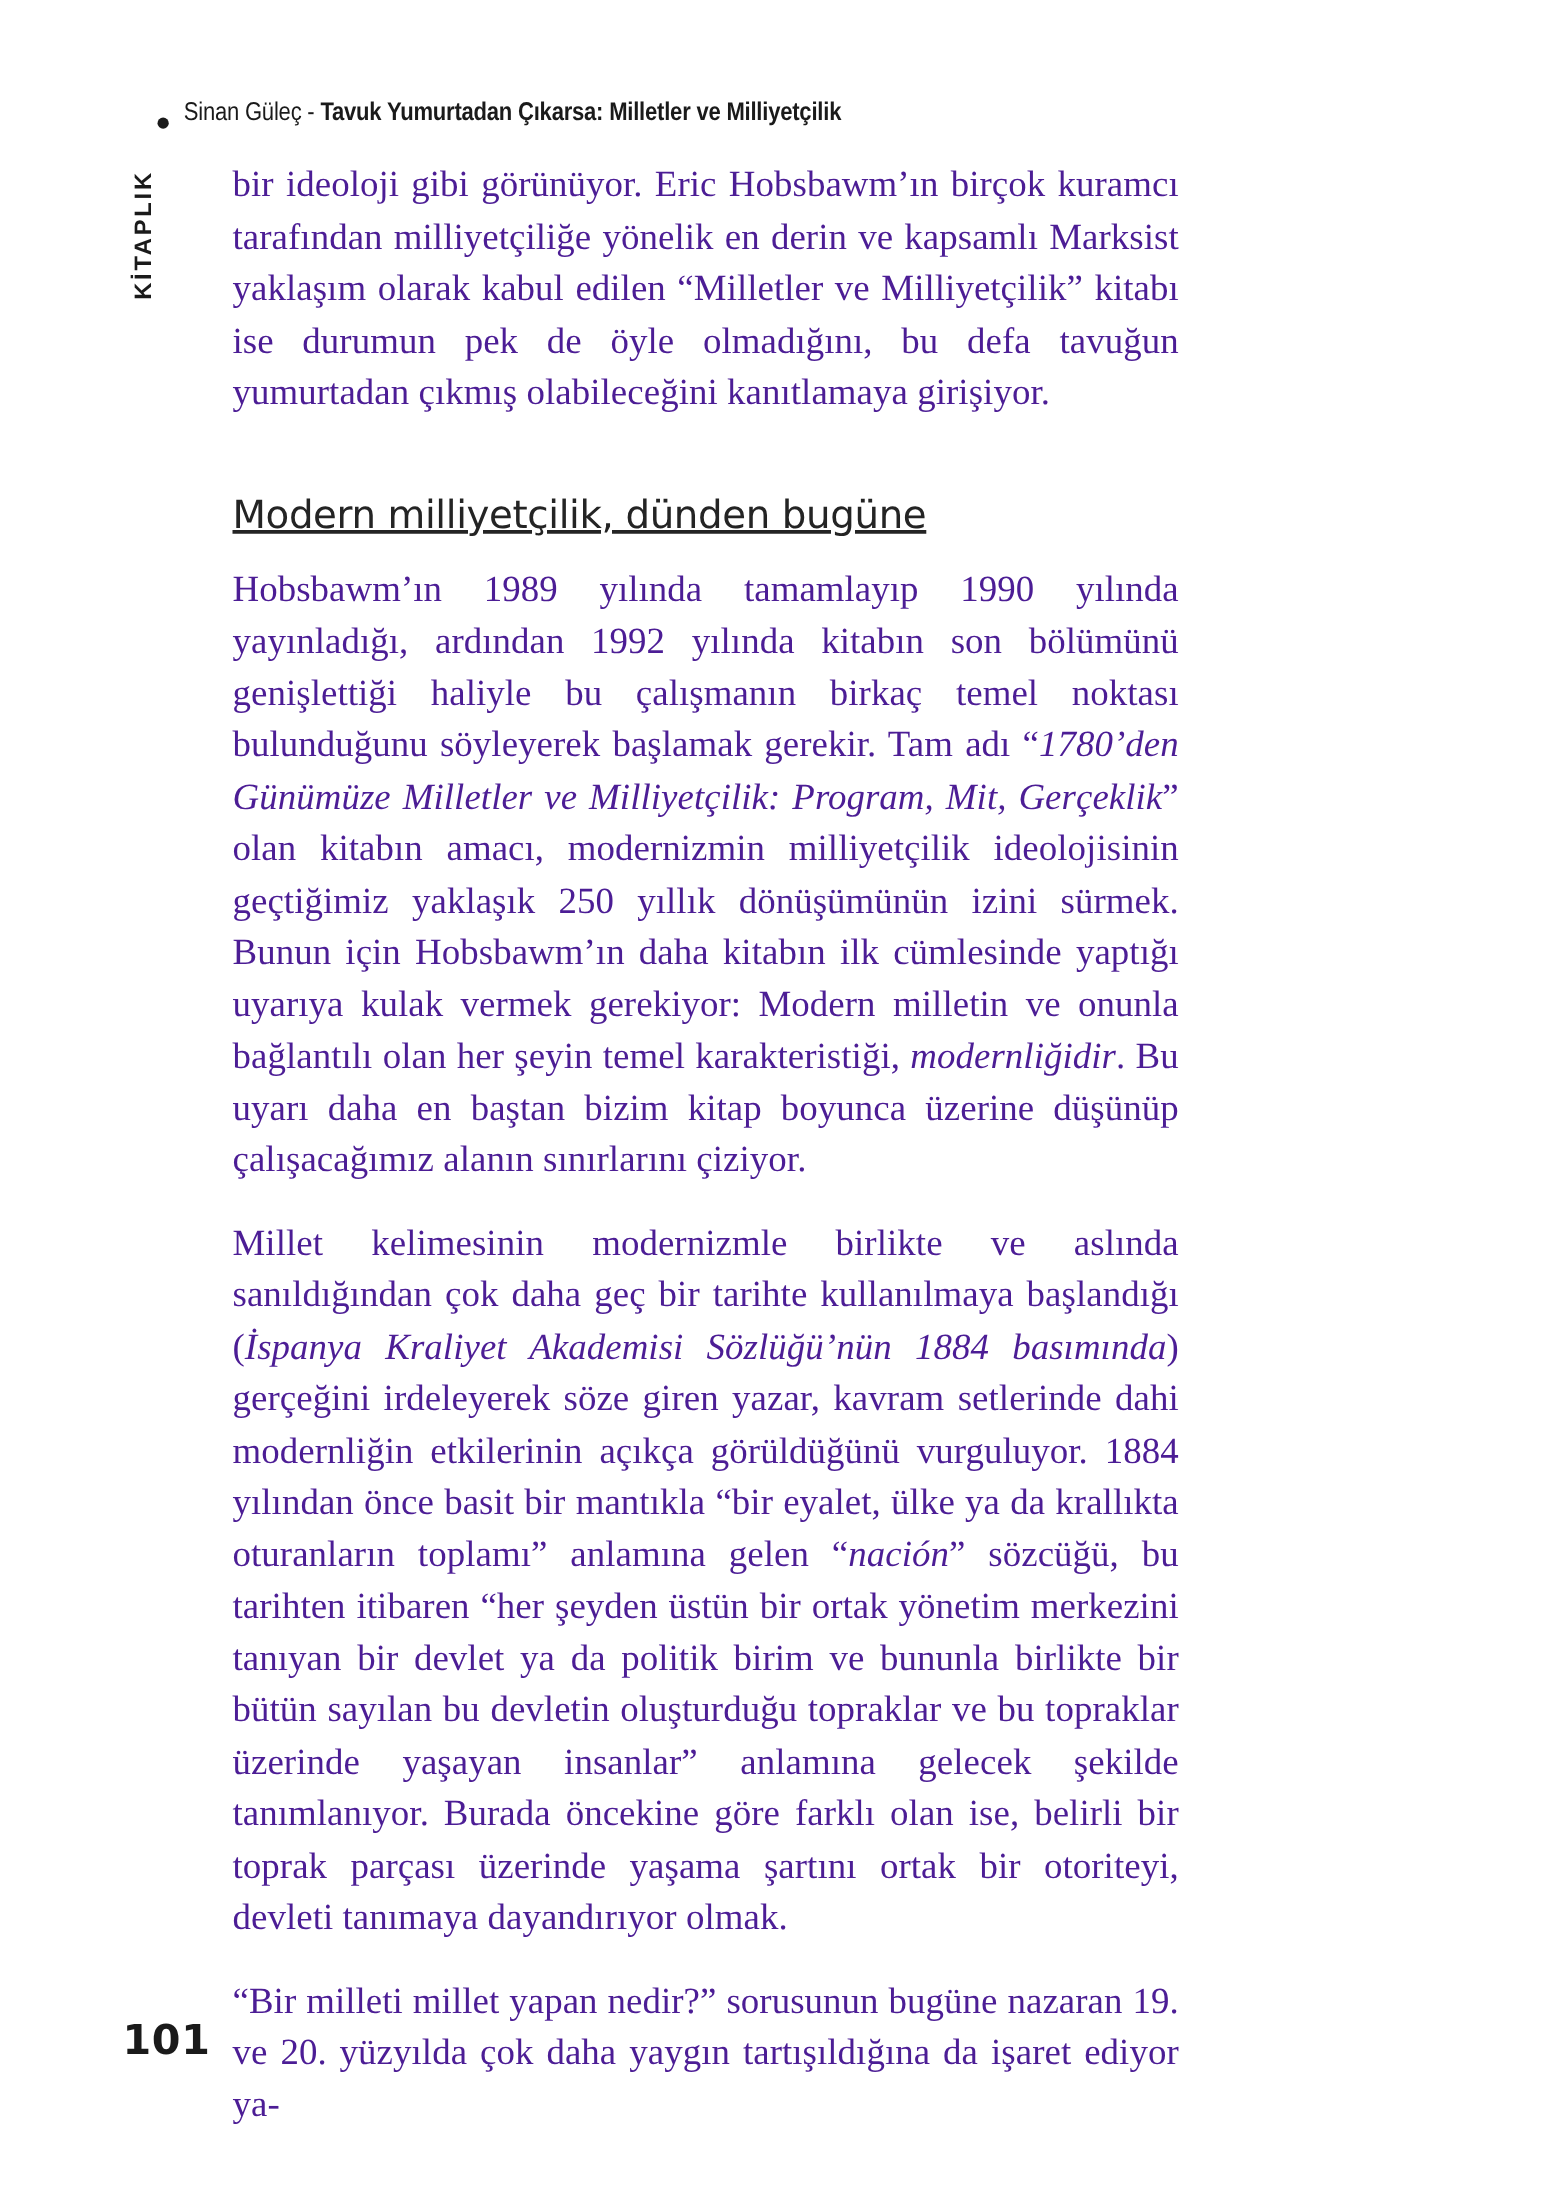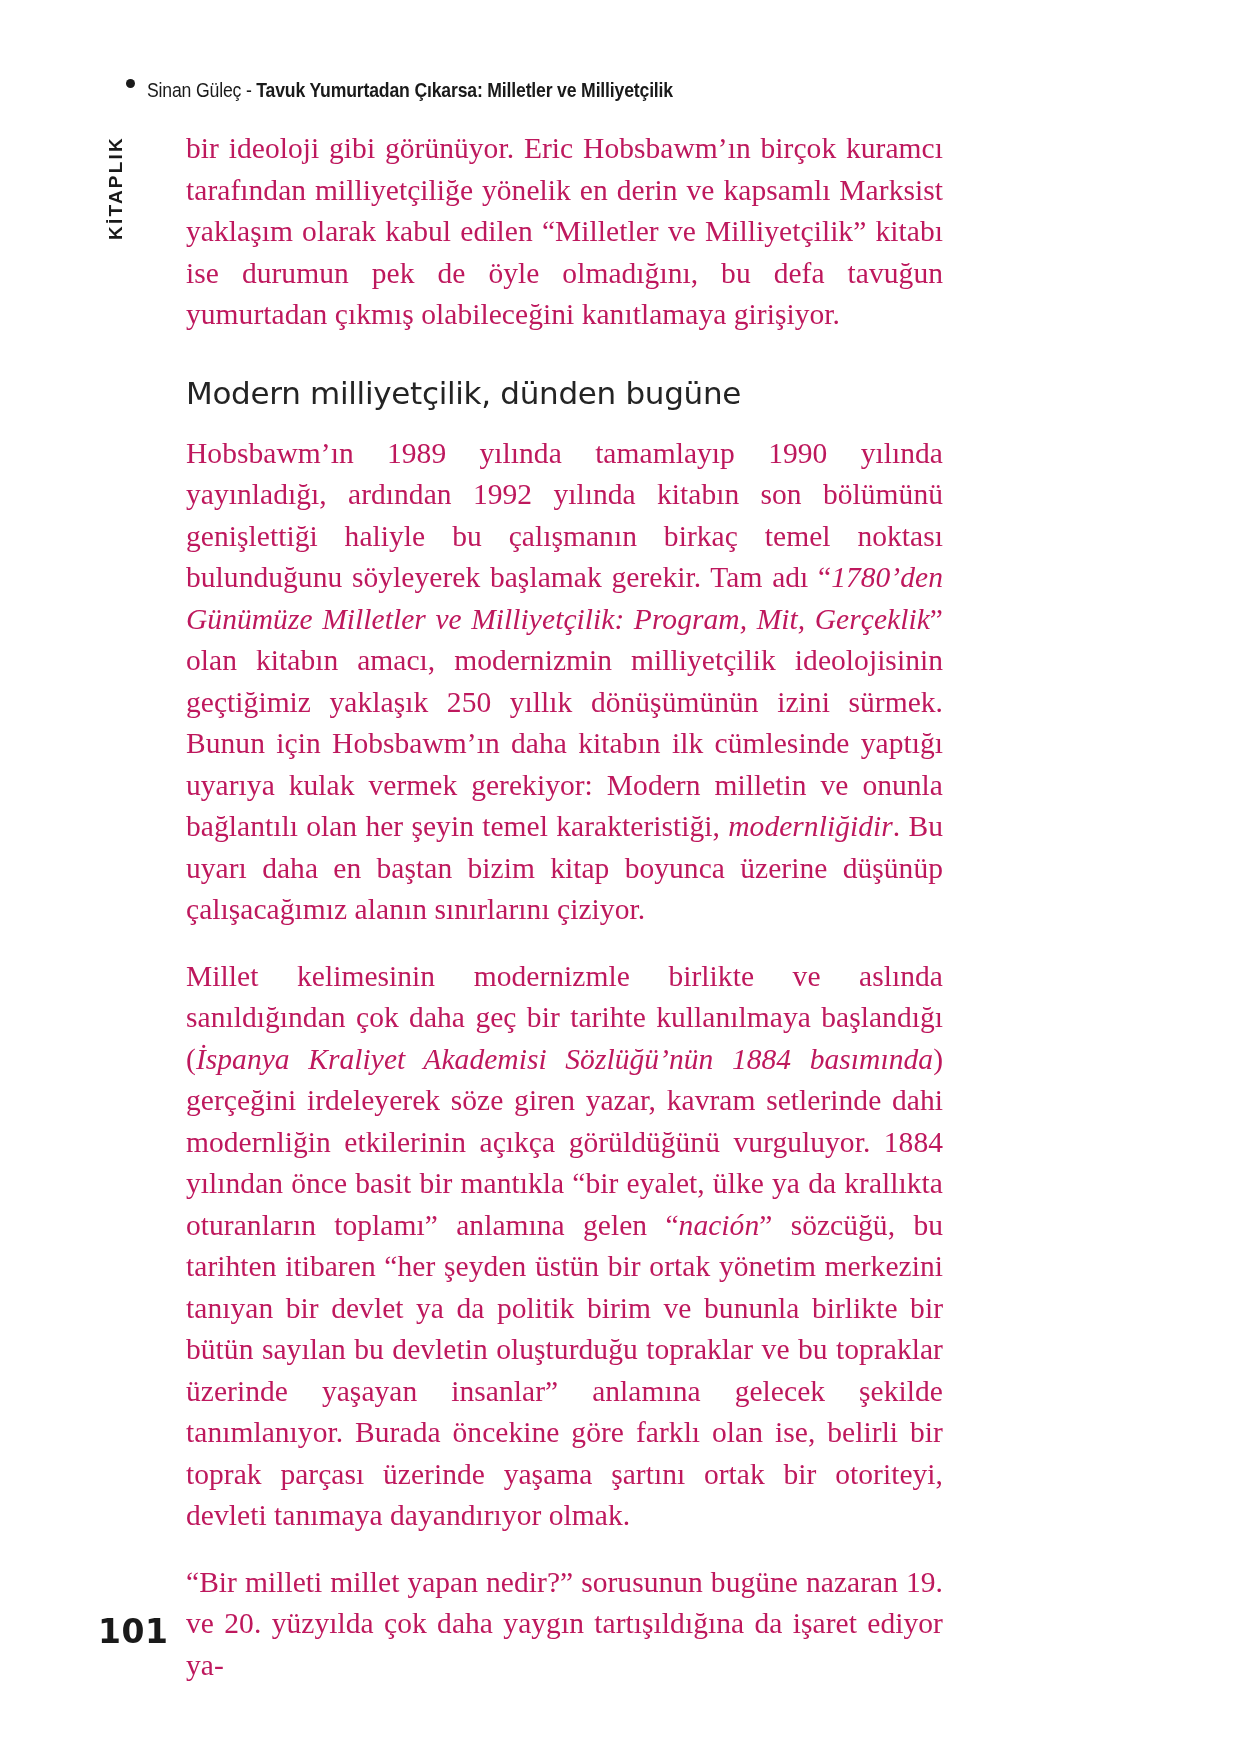--- a/index.html
+++ b/index.html
@@ -17,21 +17,21 @@
     font-family: "Liberation Serif", "DejaVu Serif", serif;
     color: #1a1a1a;
   }
 
   
   .running-header {
     position: absolute;
     left: 126px;
     top: 78px;
     display: flex;
-    align-items: flex-start;
+    align-items: flex-end;
     gap: 12px;
     white-space: nowrap;
   }
 
   .header-bullet {
     width: 9px;
     height: 9px;
     border-radius: 50%;
     background: #1a1a1a;
     flex: 0 0 auto;
@@ -89,39 +89,40 @@
   }
 
   p.body {
     margin: 0 0 25px 0;
     font-size: 29.5px;
     line-height: 41.5px;
     text-align: justify;
     text-justify: inter-word;
     hyphens: manual;
     letter-spacing: 0.05px;
-    color: #be185d;
+    color: #4c1d95;
   }
 
   p.body:last-child {
     margin-bottom: 12px;
   }
 
   p.body i {
     font-style: italic;
   }
 
   h2.section-heading {
-    margin: 37px 0 20px 0;
+    margin: 56px 0 20px 0;
     font-family: "DejaVu Sans", "Liberation Sans", sans-serif;
     font-weight: 400;
     font-size: 31px;
     line-height: 40px;
     letter-spacing: -0.3px;
     color: #242424;
+    text-decoration: underline;
   }
 
   
   .para-intro { margin-bottom: 0; }
   .para-after-heading { margin-bottom: 27px; }
 
   
   .folio {
     position: absolute;
     left: 98px;

